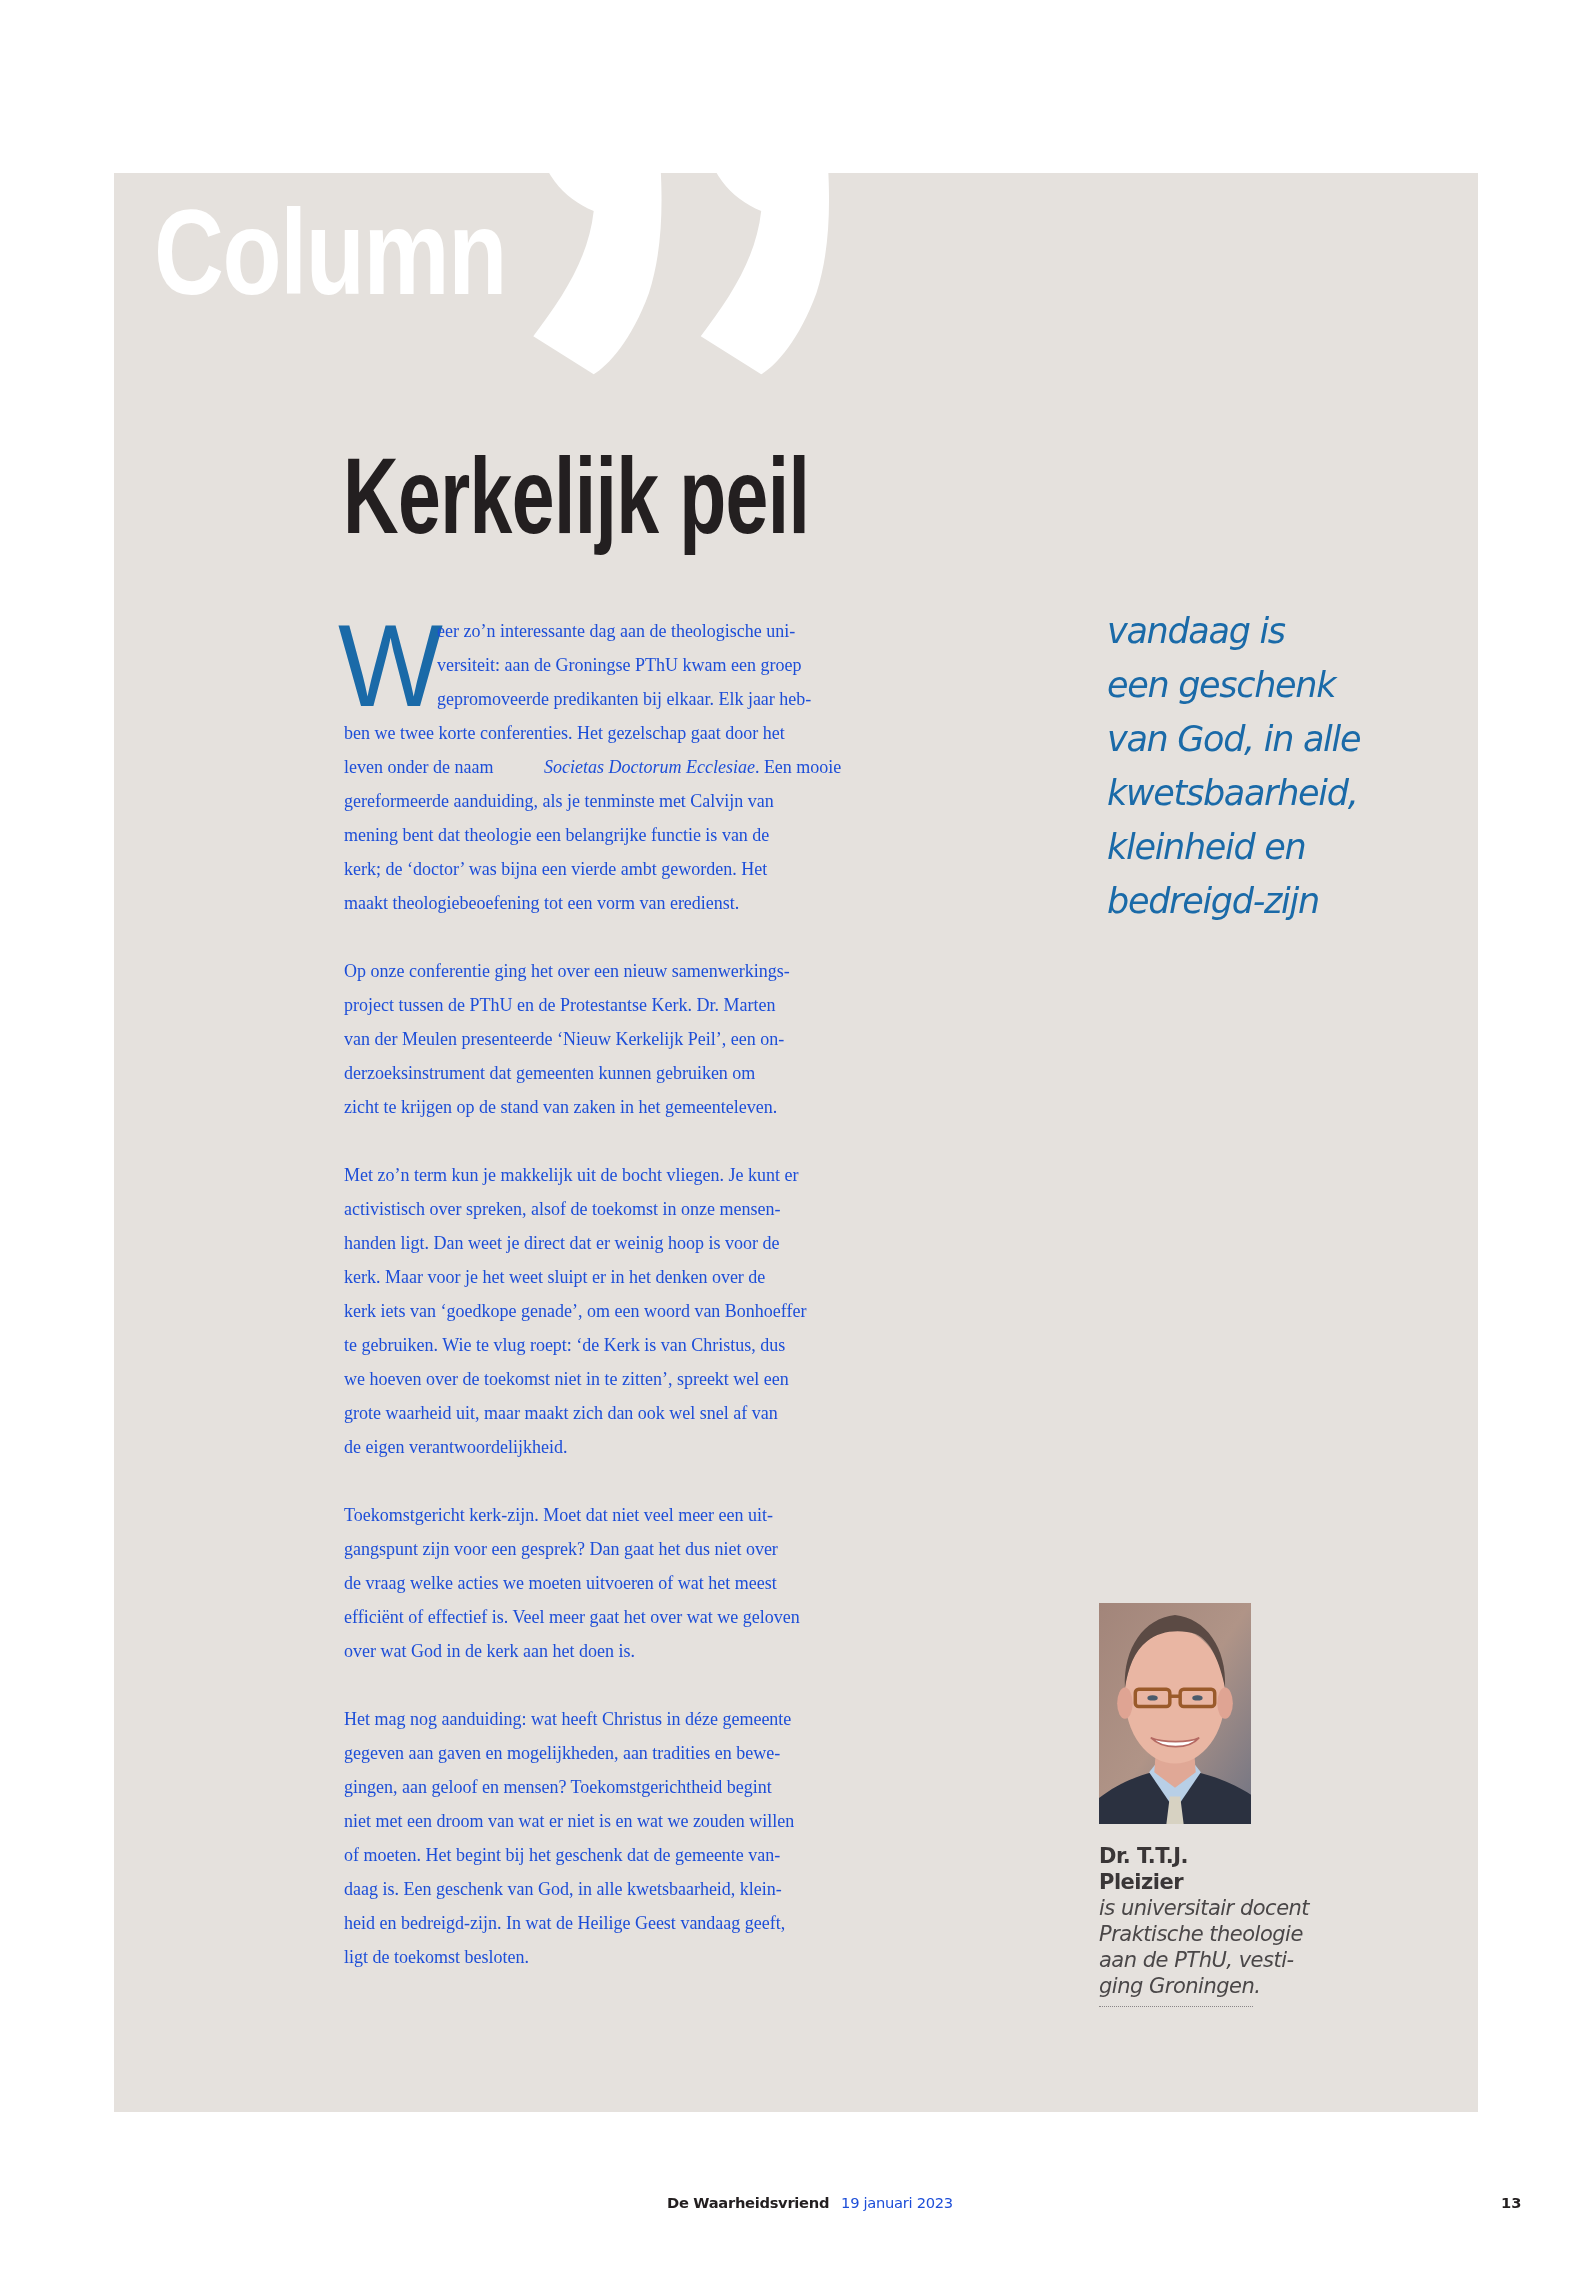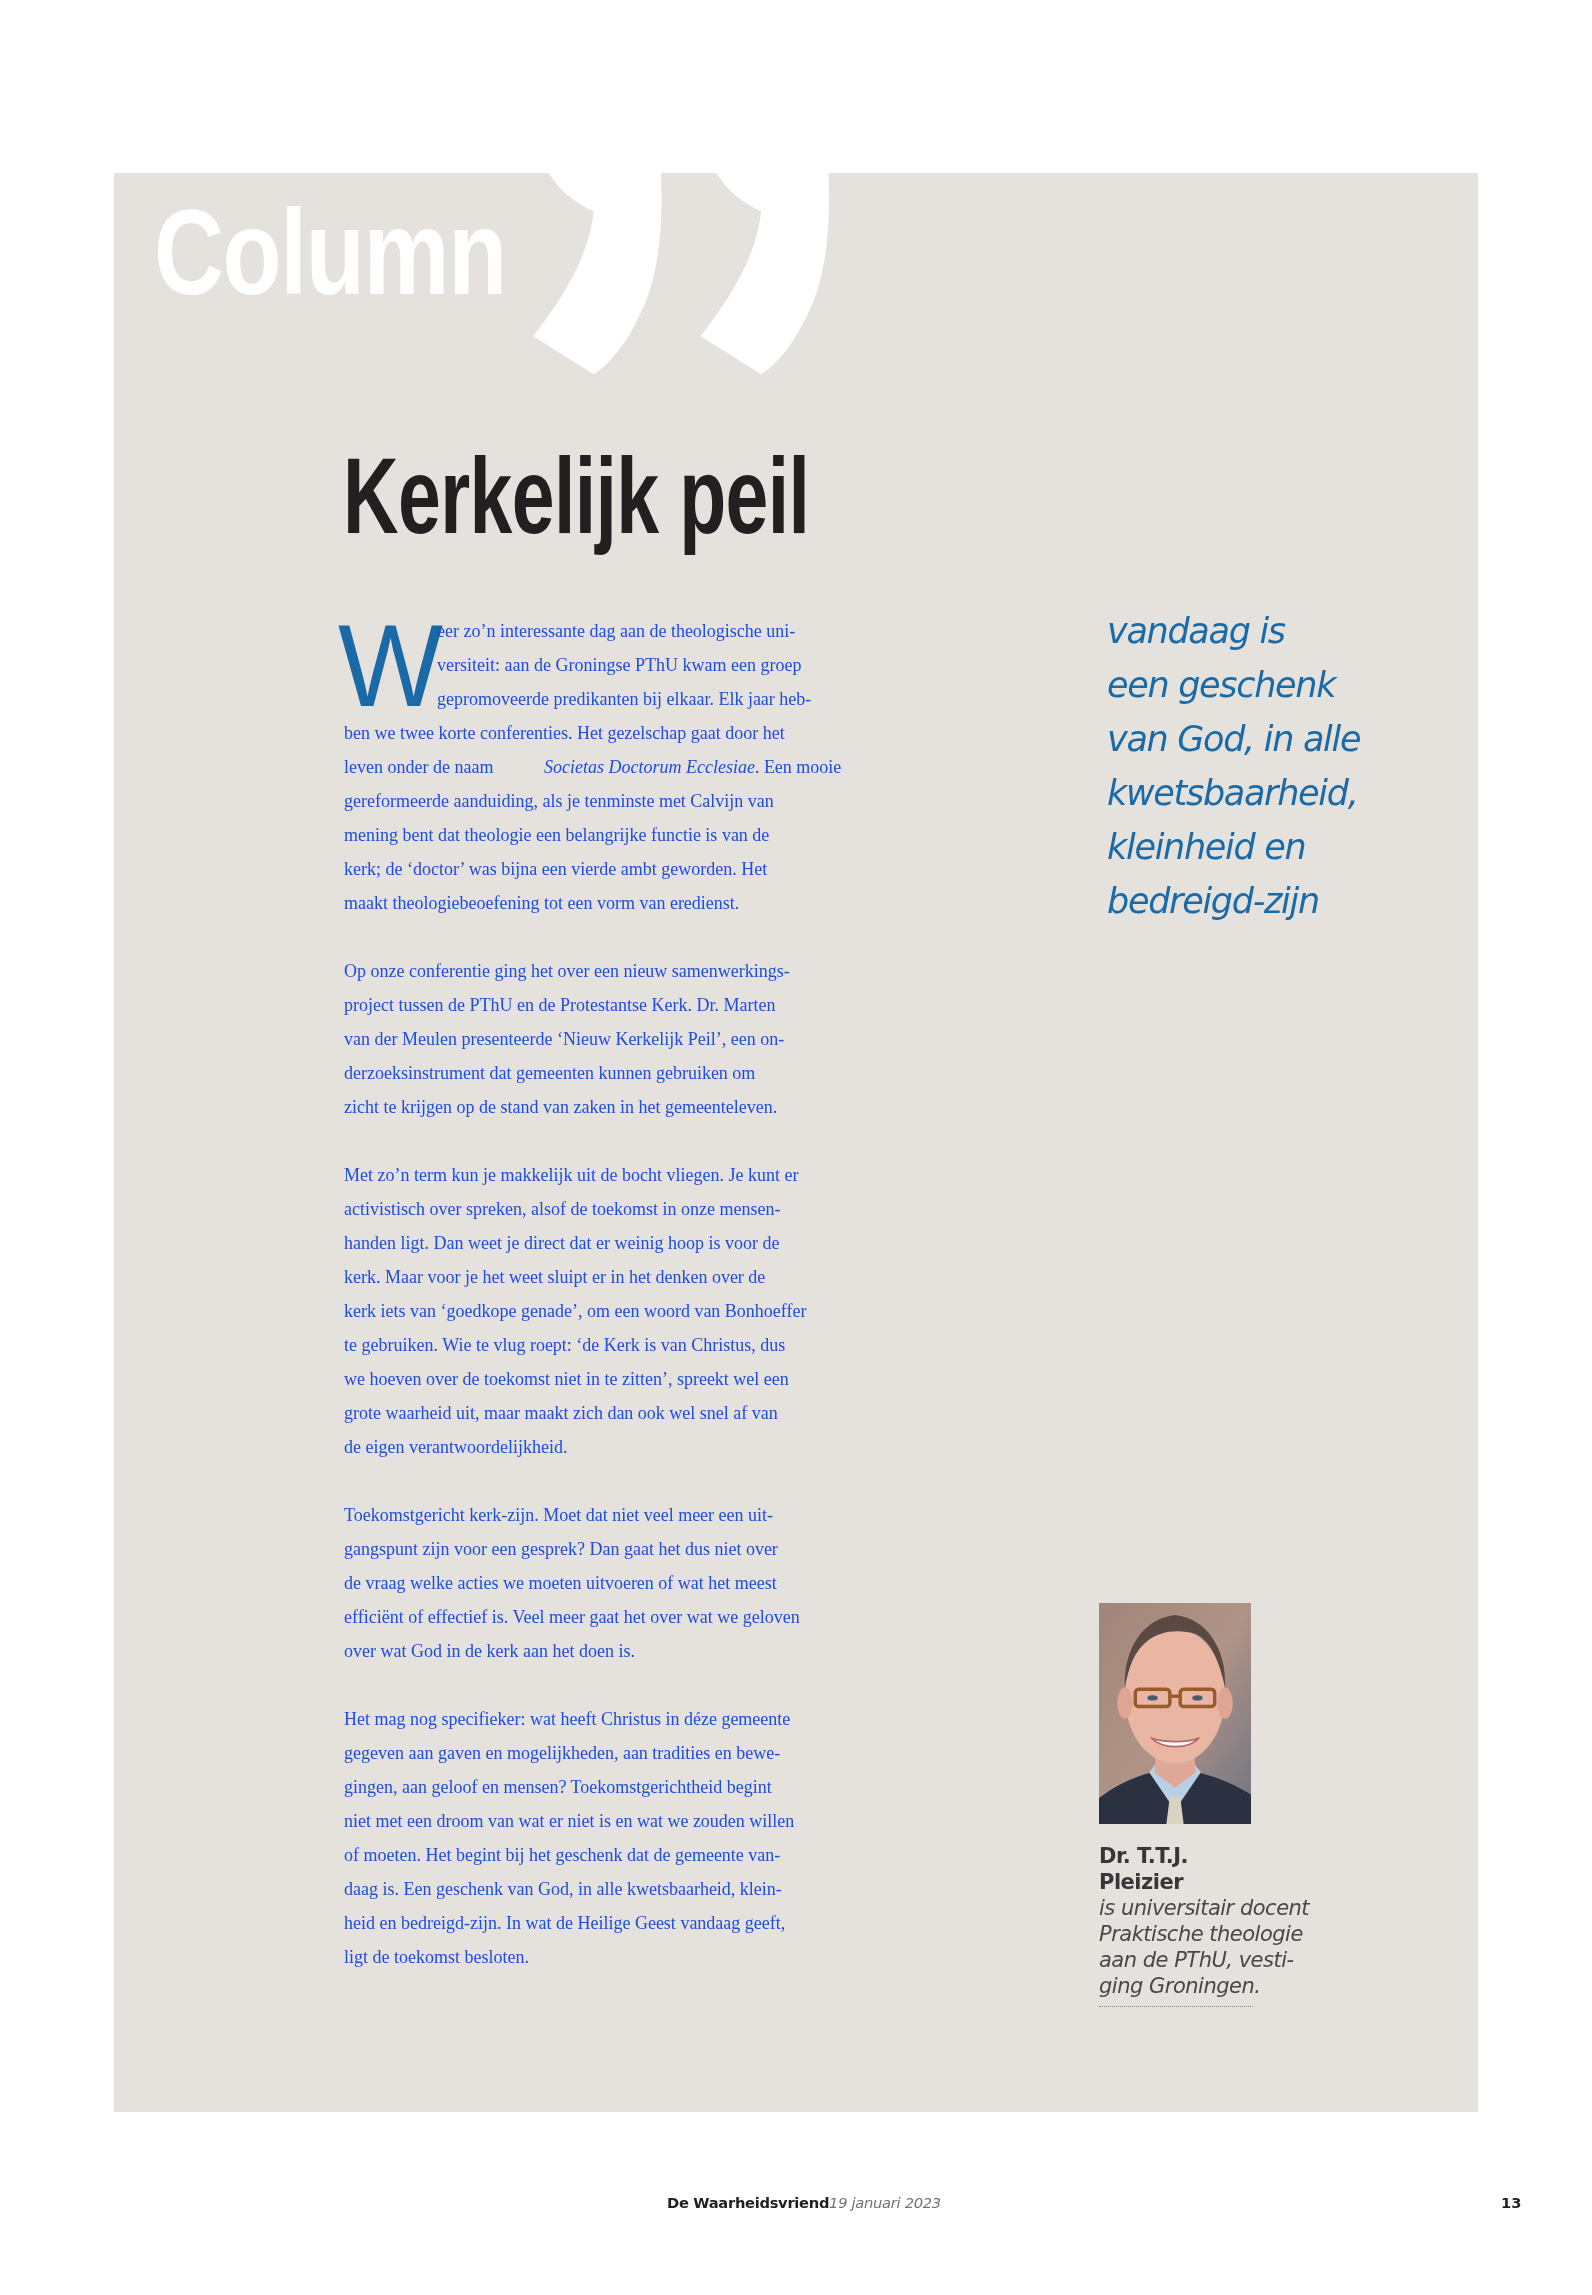--- a/index.html
+++ b/index.html
@@ -67,21 +67,21 @@
   .caption .role { font-style: italic; display: block; white-space: nowrap; }
   .caption .rule {
     margin-top: 7px; width: 154px; border-top: 0.9px dotted #8a8687;
   }
   .footer-pub {
     position: absolute; left: 667px; top: 2194px;
     font-family: "DejaVu Sans", sans-serif; font-size: 14.7px; color: #231f20;
     white-space: nowrap; letter-spacing: -0.3px;
   }
   .footer-pub .pub { font-weight: bold; }
-  .footer-pub .date { font-style: italic; font-weight: normal; margin-left: 0; color: #737373; }
+  .footer-pub .date { font-weight: normal; margin-left: 12px; color: #1d4ed8; }
   .footer-page {
     position: absolute; left: 1501px; top: 2194px;
     font-family: "DejaVu Sans", sans-serif; font-size: 14.7px; font-weight: bold; color: #231f20;
   }
 </style>
 </head>
 <body>
 
 <div class="panel"></div>
 
@@ -127,21 +127,21 @@
   <span class="line">de eigen verantwoordelijkheid.</span>
   <span class="gap"></span>
 
   <span class="line">Toekomstgericht kerk-zijn. Moet dat niet veel meer een uit-</span>
   <span class="line">gangspunt zijn voor een gesprek? Dan gaat het dus niet over</span>
   <span class="line">de vraag welke acties we moeten uitvoeren of wat het meest</span>
   <span class="line">efficiënt of effectief is. Veel meer gaat het over wat we geloven</span>
   <span class="line">over wat God in de kerk aan het doen is.</span>
   <span class="gap"></span>
 
-  <span class="line">Het mag nog specifieker: wat heeft Christus in déze gemeente</span>
+  <span class="line">Het mag nog aanduiding: wat heeft Christus in déze gemeente</span>
   <span class="line">gegeven aan gaven en mogelijkheden, aan tradities en bewe-</span>
   <span class="line">gingen, aan geloof en mensen? Toekomstgerichtheid begint</span>
   <span class="line">niet met een droom van wat er niet is en wat we zouden willen</span>
   <span class="line">of moeten. Het begint bij het geschenk dat de gemeente van-</span>
   <span class="line">daag is. Een geschenk van God, in alle kwetsbaarheid, klein-</span>
   <span class="line">heid en bedreigd-zijn. In wat de Heilige Geest vandaag geeft,</span>
   <span class="line">ligt de toekomst besloten.</span>
 </div>
 
 <div class="pullquote">

